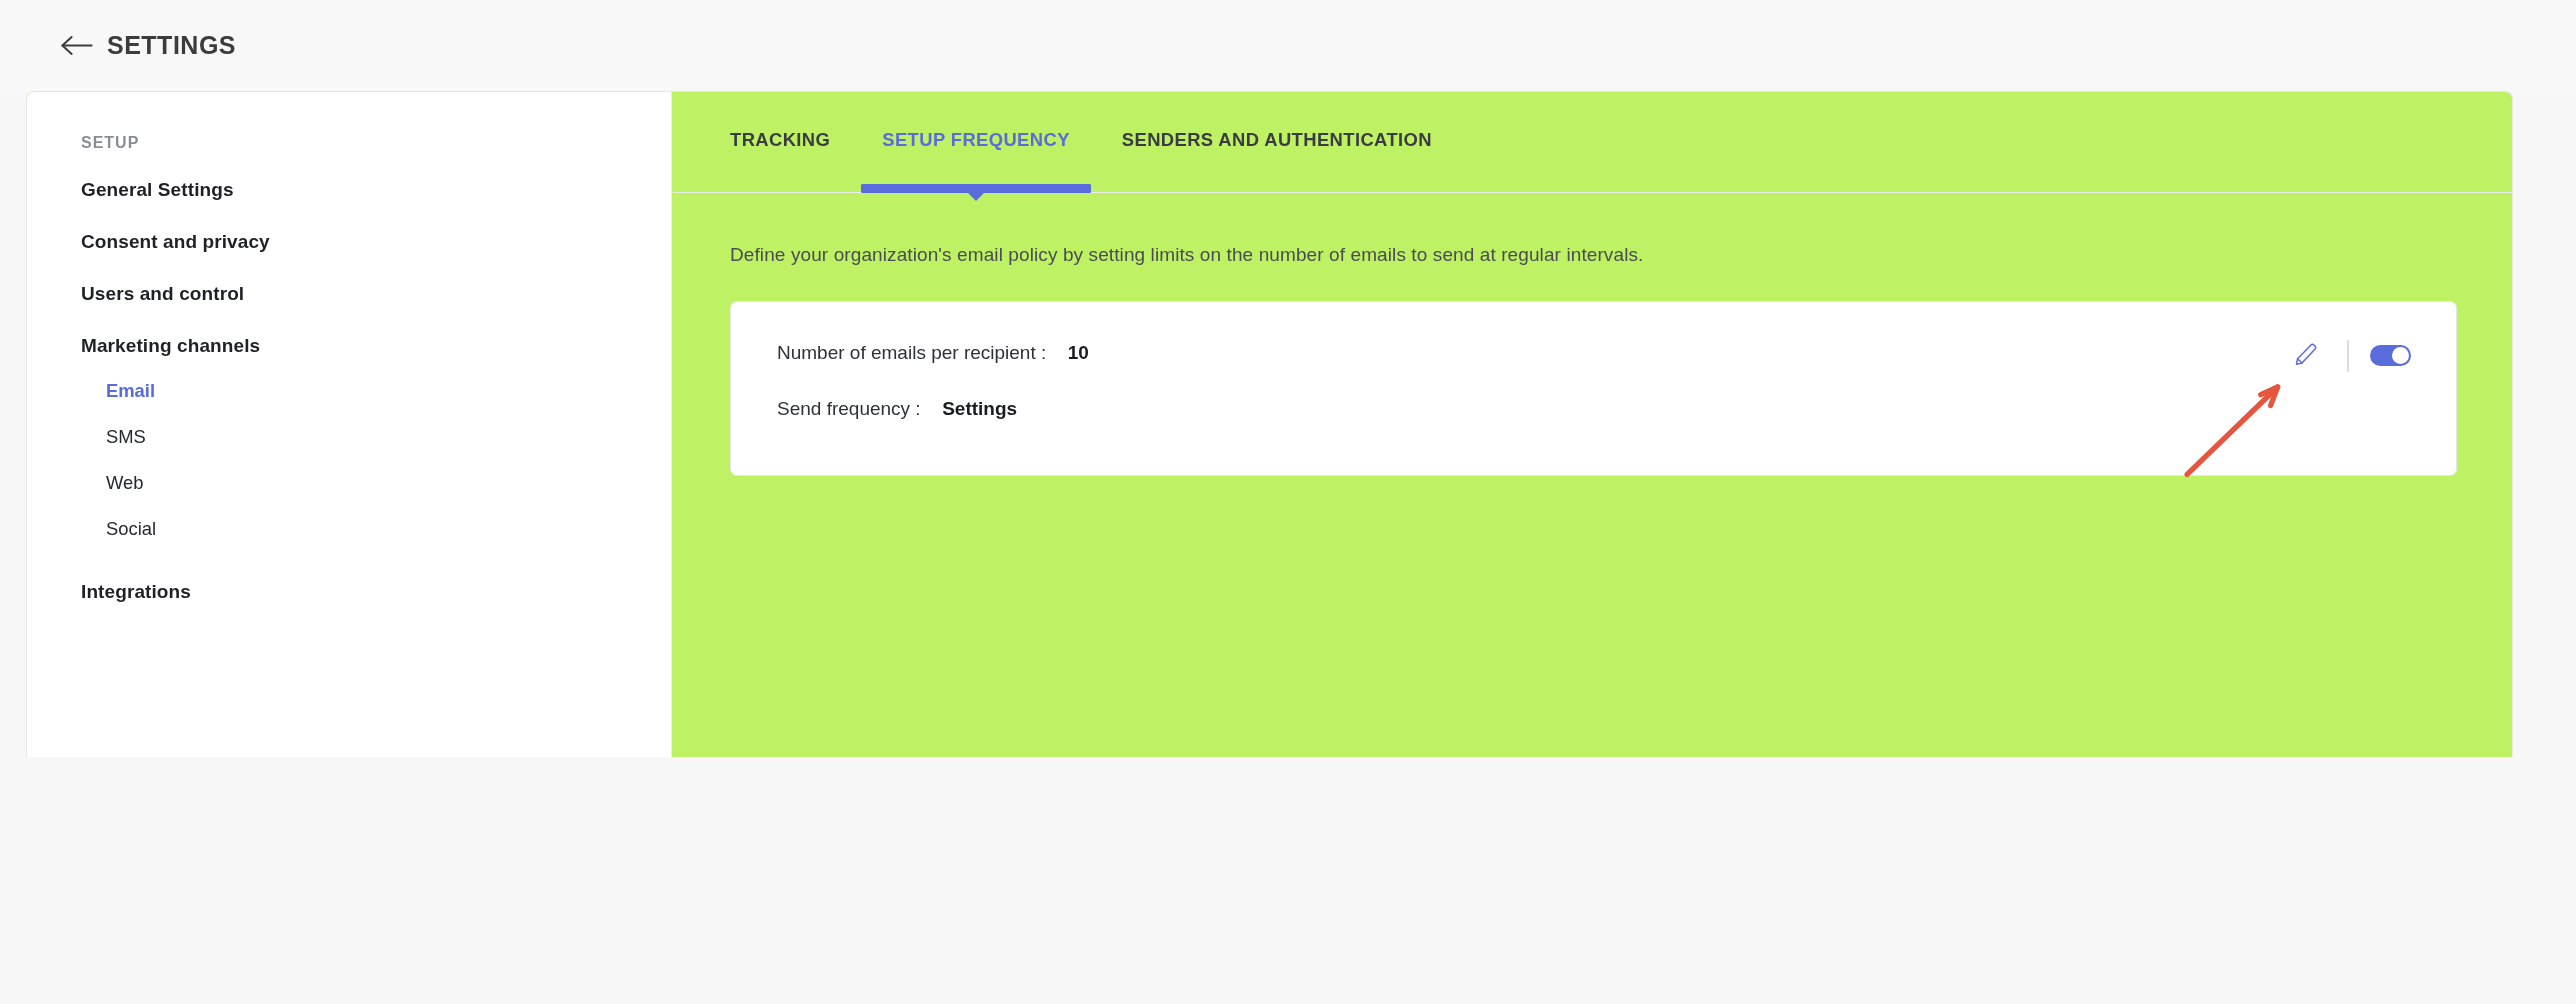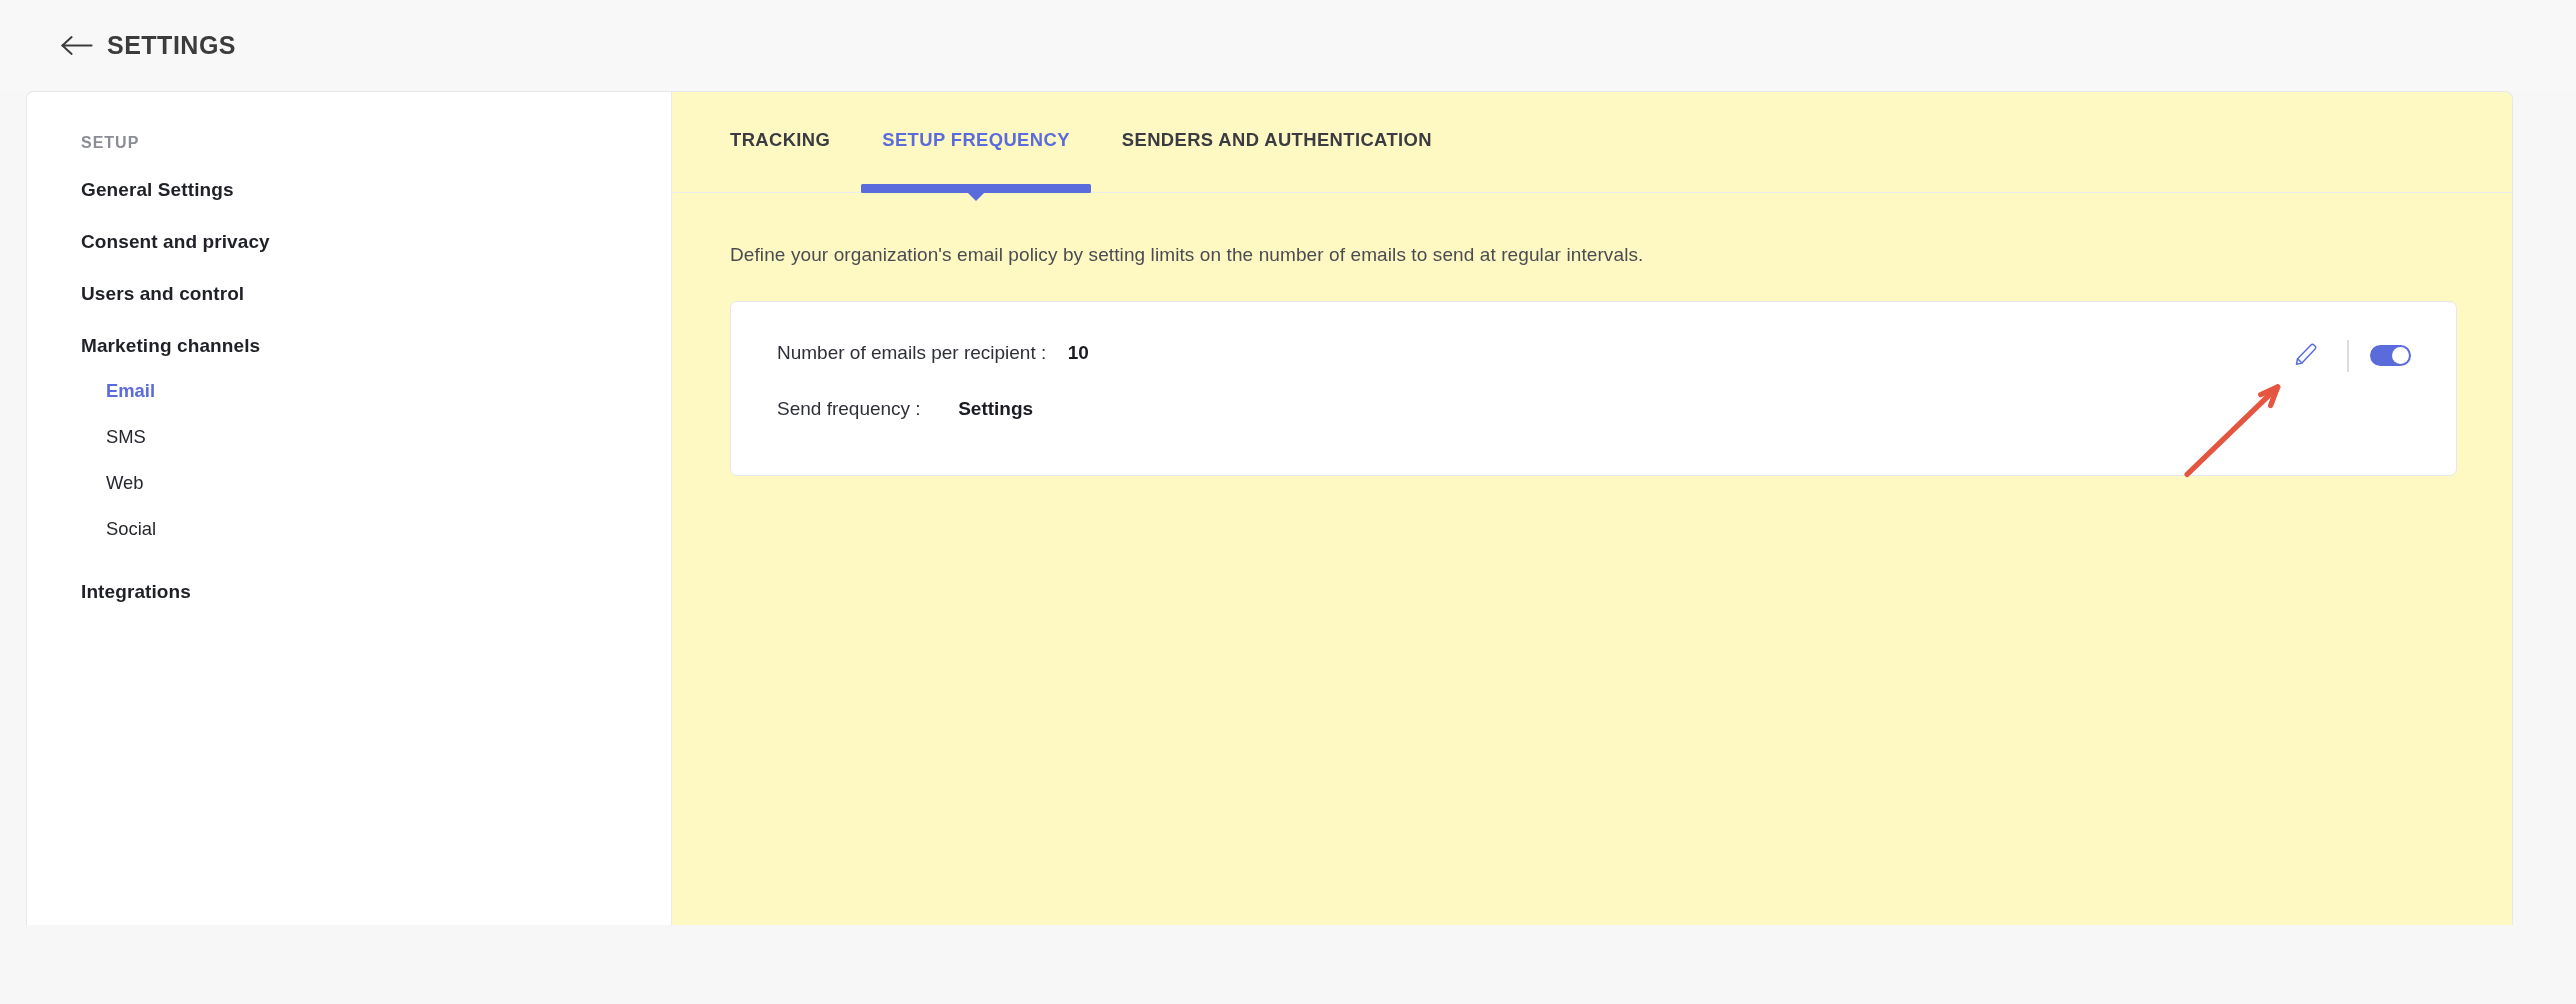--- a/index.html
+++ b/index.html
@@ -50,22 +50,22 @@
     white-space: nowrap;
     font-stretch: condensed;
   }
 
   
   .panel {
     position: absolute;
     left: 26px;
     top: 91px;
     width: 2487px;
-    height: 834px;
-    background: #fef9c3;
+    height: 666px;
+    background: #bef264;
     border: 0.8px solid #e6e7e9;
     border-bottom: none;
     border-radius: 7.7px 7.7px 0 0;
     overflow: hidden;
   }
 
   
   .sidebar {
     position: absolute;
     left: 0; top: 0;
@@ -190,21 +190,21 @@
   .card-rows {
     position: absolute;
     left: 46px;
     top: 40px;
   }
   .card-row {
     display: flex;
     align-items: baseline;
     height: 28px;
   }
-  .card-row + .card-row { margin-top: 28px; gap: 16px; }
+  .card-row + .card-row { margin-top: 28px; }
   .row-label {
     font-size: 19px;
     color: #2f3138;
     white-space: nowrap;
   }
   .row-value {
     font-size: 19px;
     font-weight: bold;
     color: #1a1c22;
     margin-left: 21.5px;

